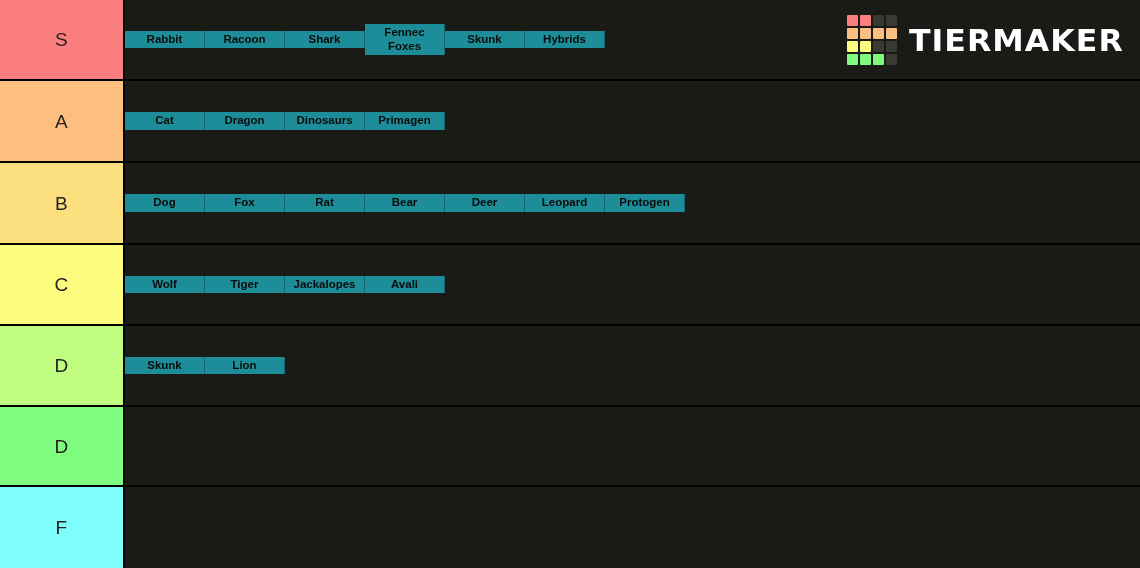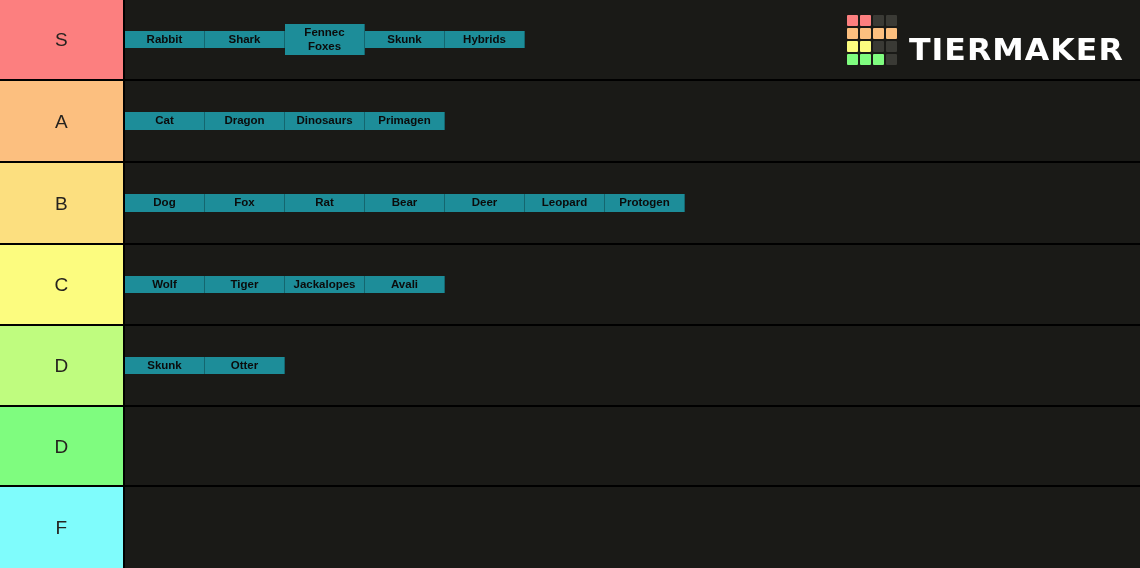--- a/index.html
+++ b/index.html
@@ -77,21 +77,21 @@
     user-select: none;
   }
 
   
   #brand-logo {
     position: absolute;
     top: 15px;
     right: 20px;
     display: flex;
     flex-direction: row;
-    align-items: flex-end;
+    align-items: center;
     gap: 12px;
     z-index: 5;
     pointer-events: auto;
   }
 
   #logo-grid {
     display: grid;
     grid-template-columns: repeat(4, 11px);
     grid-template-rows: repeat(4, 11px);
     gap: 2px;
@@ -142,20 +142,21 @@
         <i style="background: rgb(58, 58, 53);"></i>
       </div>
     <div id="wordmark">TIERMAKER</div>
   </div>
 
   <div id="rows">
       <div class="tier-row" style="height: 81px;">
         <div class="tier-label" style="background: rgb(252, 127, 127);">S</div>
         <div class="tier-items">
           <div class="tier-item">Rabbit</div>
+          <div class="tier-item">Racoon</div>
           <div class="tier-item">Shark</div>
           <div class="tier-item">Fennec Foxes</div>
           <div class="tier-item">Skunk</div>
           <div class="tier-item">Hybrids</div>
         </div>
       </div>
       <div class="tier-row" style="height: 82px;">
         <div class="tier-label" style="background: rgb(252, 191, 127);">A</div>
         <div class="tier-items">
           <div class="tier-item">Cat</div>
@@ -182,21 +183,21 @@
           <div class="tier-item">Wolf</div>
           <div class="tier-item">Tiger</div>
           <div class="tier-item">Jackalopes</div>
           <div class="tier-item">Avali</div>
         </div>
       </div>
       <div class="tier-row" style="height: 81px;">
         <div class="tier-label" style="background: rgb(191, 252, 127);">D</div>
         <div class="tier-items">
           <div class="tier-item">Skunk</div>
-          <div class="tier-item">Otter</div>
+          <div class="tier-item">Lion</div>
         </div>
       </div>
       <div class="tier-row" style="height: 80px;">
         <div class="tier-label" style="background: rgb(127, 252, 127);">D</div>
         <div class="tier-items"></div>
       </div>
       <div class="tier-row" style="height: 81px;">
         <div class="tier-label" style="background: rgb(127, 252, 252);">F</div>
       </div>
     </div>

